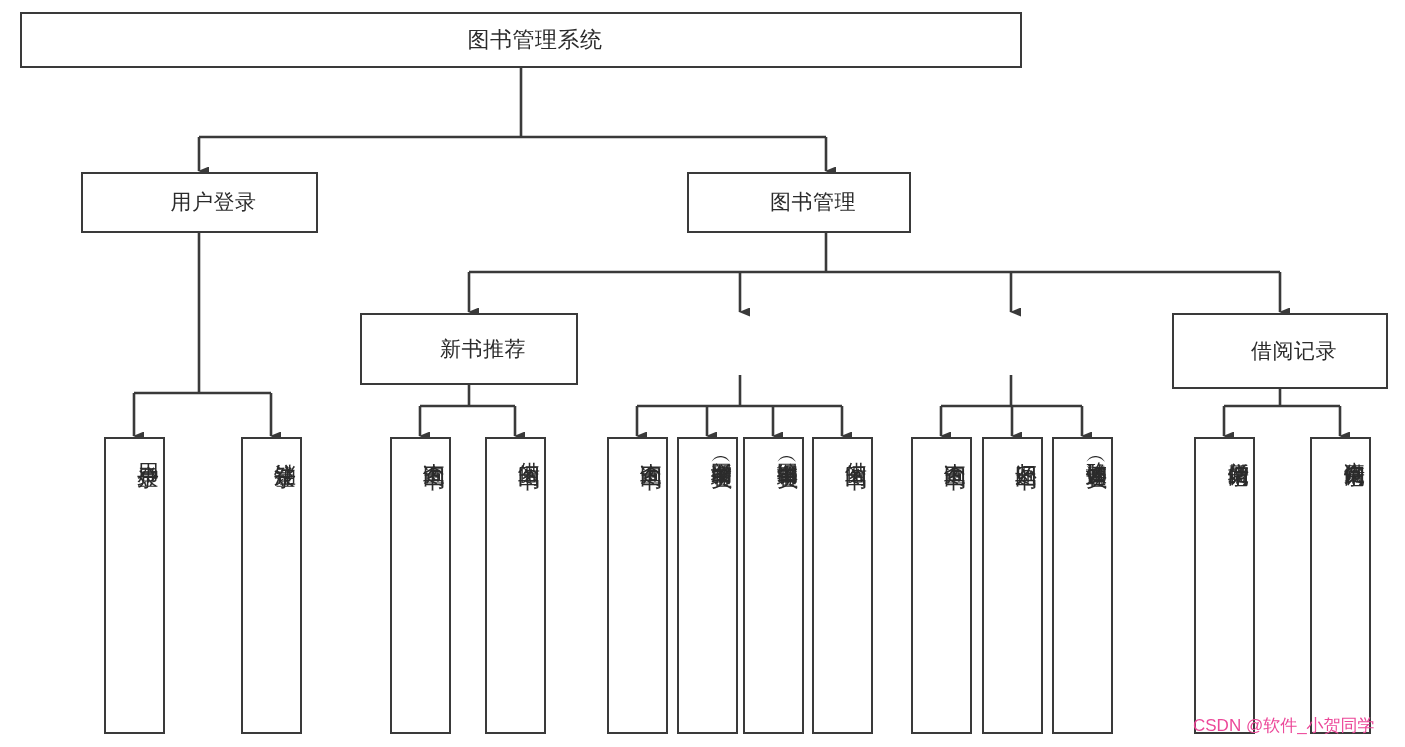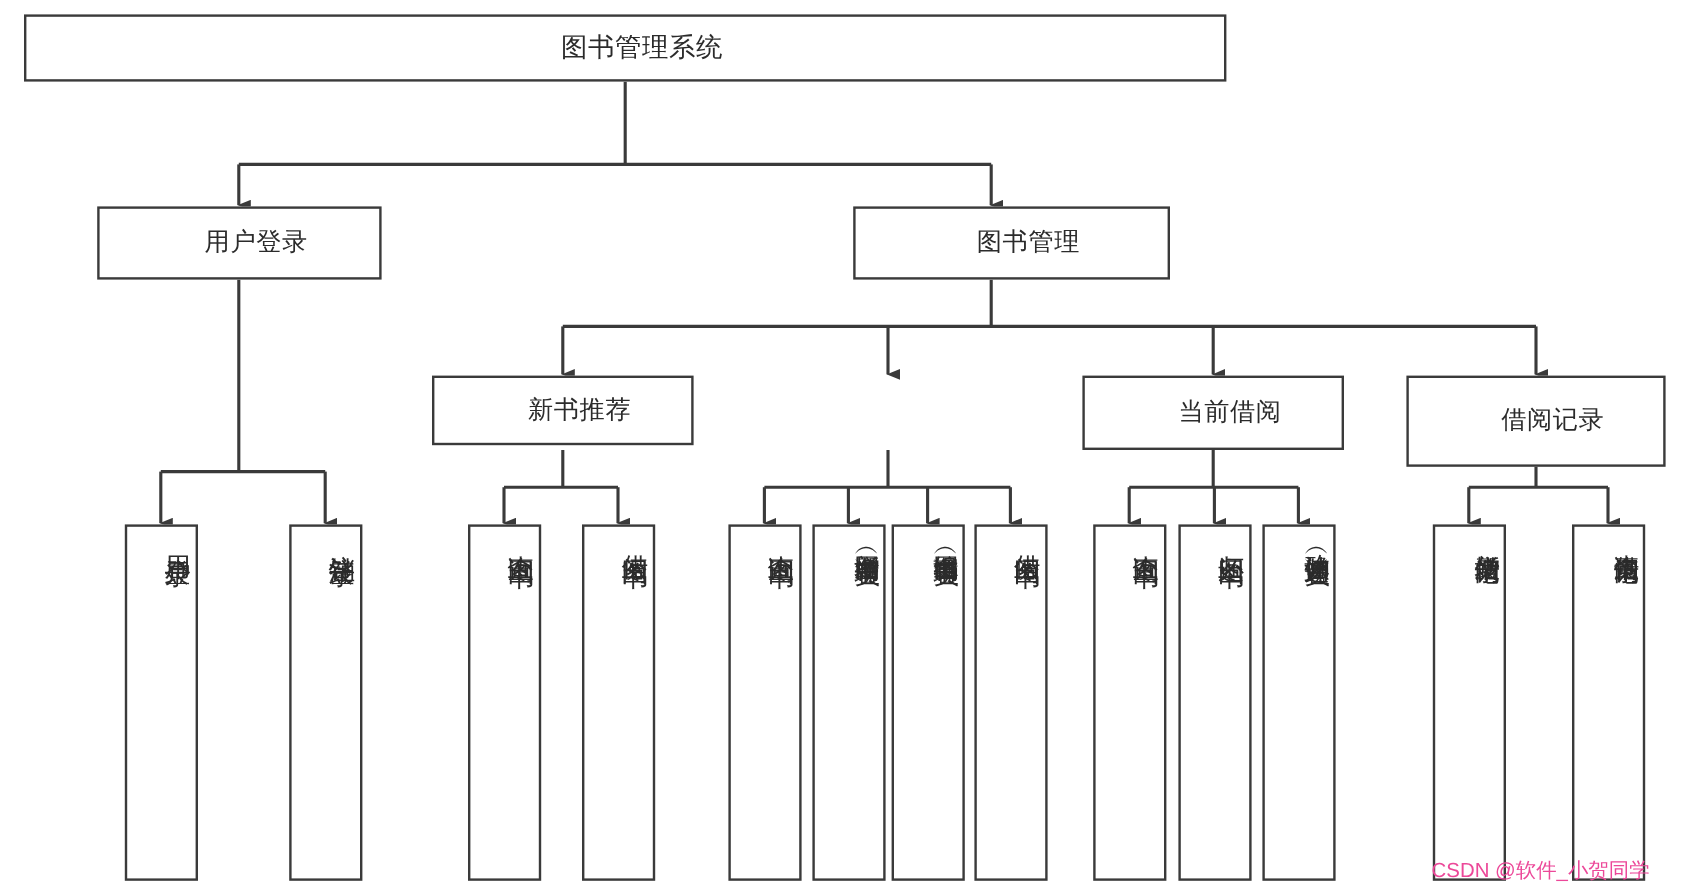--- a/index.html
+++ b/index.html
@@ -128,29 +128,26 @@
       </g>
   </svg>
 
   <div class="node root h" style="left: 20px; top: 12px; width: 1002px; height: 56px;">
     <span class="node-label">图书管理系统</span>
   </div>
 
   <div class="node h" style="left: 81px; top: 172px; width: 237px; height: 61px;">
     <span class="node-label">用户登录</span>
   </div>
-  <div class="node h" style="left: 711px; top: 172px; width: 264px; height: 61px;">
+  <div class="node h" style="left: 687px; top: 172px; width: 224px; height: 61px;">
     <span class="node-label">图书管理</span>
   </div>
 
-  <div class="node h" style="left: 360px; top: 313px; width: 218px; height: 58px;">
+  <div class="node h" style="left: 360px; top: 313px; width: 218px; height: 72px;">
     <span class="node-label">新书推荐</span>
-  </div>
-  <div class="node h" style="left: 902px; top: 313px; width: 218px; height: 62px;">
-    <span class="node-label">当前借阅</span>
   </div>
   <div class="node h" style="left: 1172px; top: 313px; width: 216px; height: 76px;">
     <span class="node-label">借阅记录</span>
   </div>
 
   <div class="node v" style="left: 104px; top: 437px; width: 61px; height: 297px;">
     <span class="node-label">用户登录</span>
   </div>
   <div class="node v" style="left: 241px; top: 437px; width: 61px; height: 297px;">
     <span class="node-label">注销登录</span>

